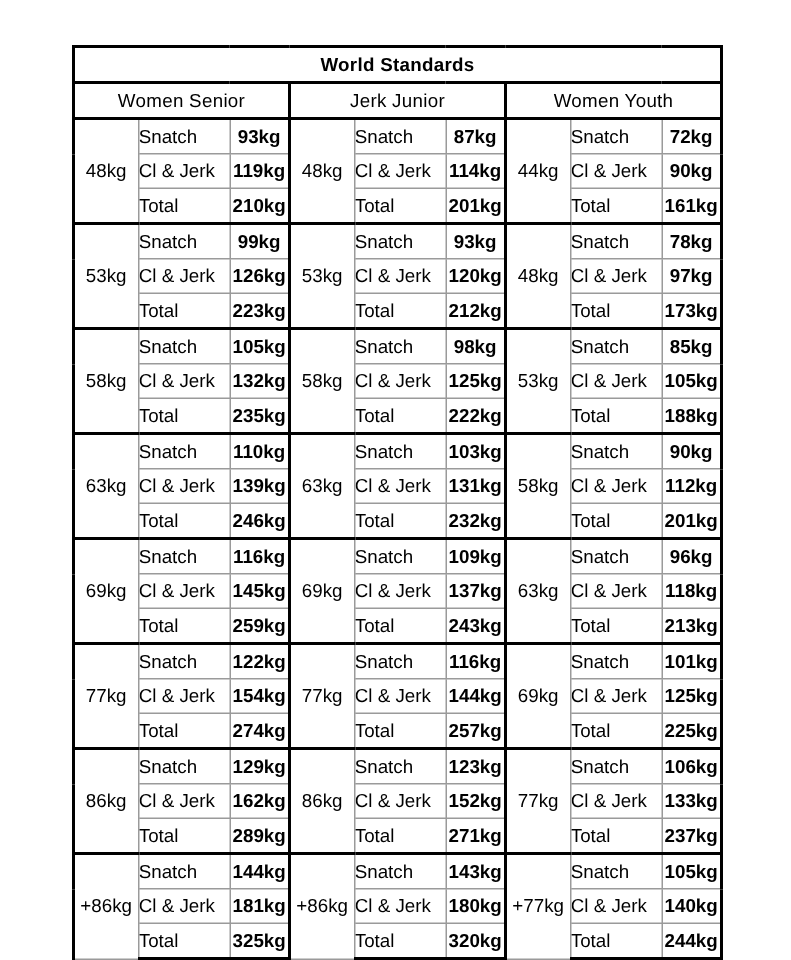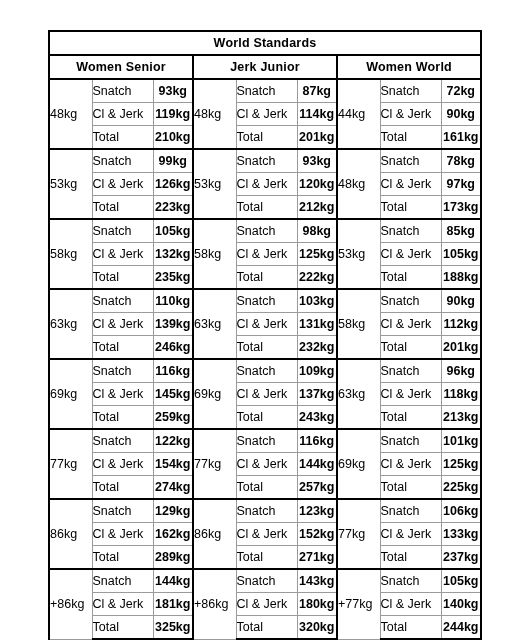--- a/index.html
+++ b/index.html
@@ -44,31 +44,32 @@
     font-size: 13px;
     font-weight: bold;
     height: 20px;
     line-height: 20px;
     letter-spacing: .2px;
     margin-top: 22px;
   }
   .group-cell {
     text-align: center;
     font-size: 13.5px;
-    font-weight: bold;
+    font-weight: normal;
     height: 22px;
     line-height: 22px;
     border-left: 2px solid #000000 !important;
     border-right: 2px solid #000000 !important;
     border-bottom: 2px solid #000000 !important;
     letter-spacing: .2px;
   }
 
   
   .wt-cell {
+    text-align: center;
     font-size: 12.5px;
     border-left: 2px solid #000000 !important;
   }
   .lift-cell {
     padding-left: 6px;
     font-size: 12.5px;
   }
   .val-cell {
     text-align: center;
     font-size: 12.5px;
@@ -106,21 +107,21 @@
       <col class="c-lift">
       <col class="c-val">
   </colgroup>
   <tbody>
     <tr>
       <td class="title-cell" colspan="9">World Standards</td>
     </tr>
     <tr>
       <td class="group-cell" colspan="3">Women Senior</td>
       <td class="group-cell" colspan="3">Jerk Junior</td>
-      <td class="group-cell grp-end" colspan="3">Women World</td>
+      <td class="group-cell grp-end" colspan="3">Women Youth</td>
     </tr>
   <tr class="block-start">
         <td class="wt-cell" rowspan="3">48kg</td>
         <td class="lift-cell">Snatch</td>
         <td class="val-cell">93kg</td>
         <td class="wt-cell" rowspan="3">48kg</td>
         <td class="lift-cell">Snatch</td>
         <td class="val-cell">87kg</td>
         <td class="wt-cell" rowspan="3">44kg</td>
         <td class="lift-cell">Snatch</td>

